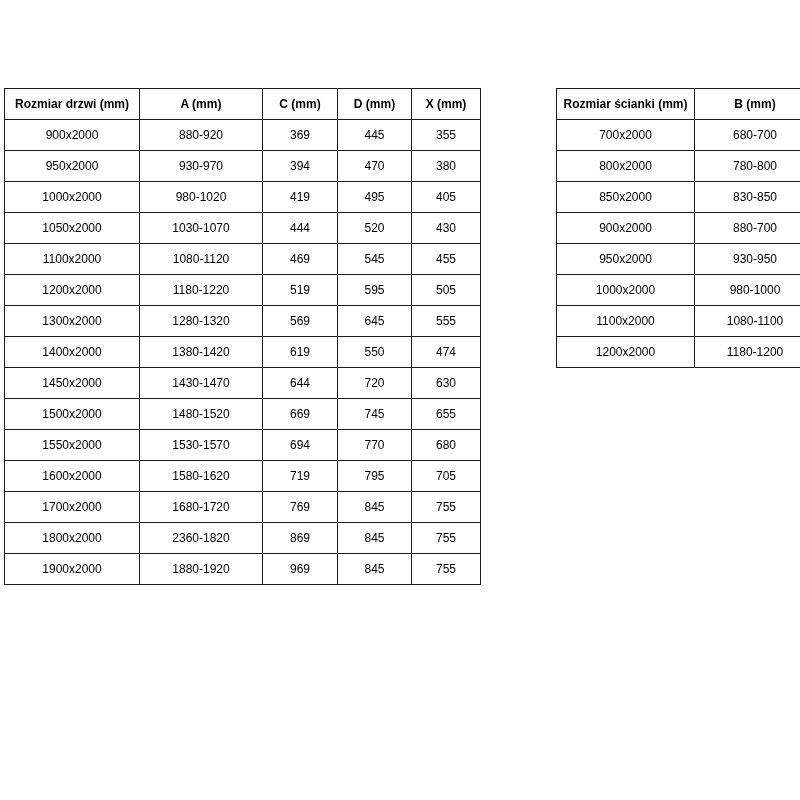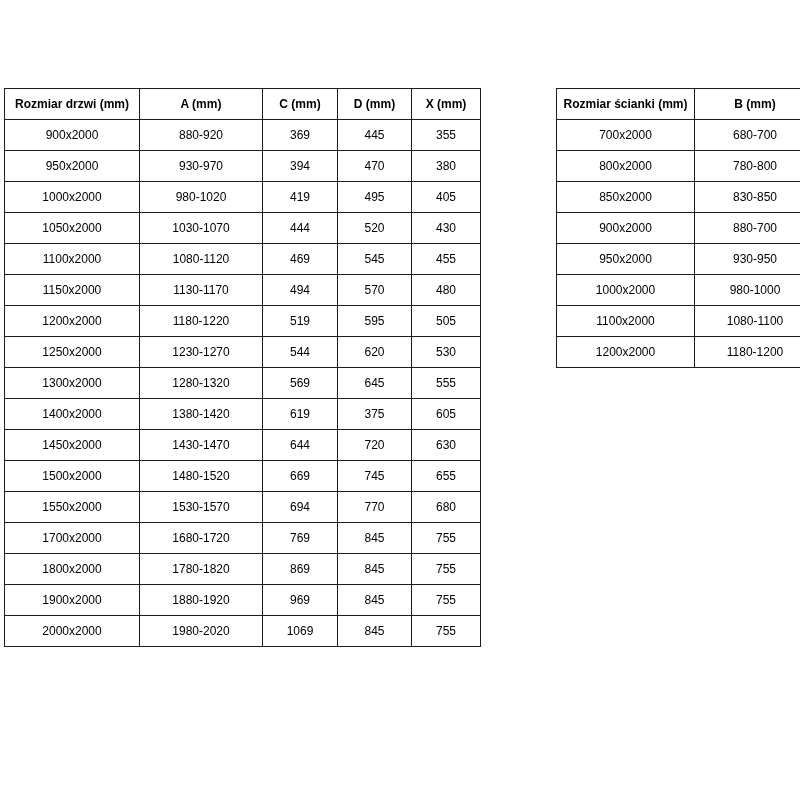--- a/index.html
+++ b/index.html
@@ -105,53 +105,39 @@
           <td>430</td>
         </tr>
         <tr>
           <td>1100x2000</td>
           <td>1080-1120</td>
           <td>469</td>
           <td>545</td>
           <td>455</td>
         </tr>
         <tr>
-          <td>1150x2000</td>
-          <td>1130-1170</td>
-          <td>494</td>
-          <td>570</td>
-          <td>480</td>
-        </tr>
-        <tr>
           <td>1200x2000</td>
           <td>1180-1220</td>
           <td>519</td>
           <td>595</td>
           <td>505</td>
         </tr>
         <tr>
-          <td>1250x2000</td>
-          <td>1230-1270</td>
-          <td>544</td>
-          <td>620</td>
-          <td>530</td>
-        </tr>
-        <tr>
           <td>1300x2000</td>
           <td>1280-1320</td>
           <td>569</td>
           <td>645</td>
           <td>555</td>
         </tr>
         <tr>
           <td>1400x2000</td>
           <td>1380-1420</td>
           <td>619</td>
-          <td>375</td>
-          <td>605</td>
+          <td>550</td>
+          <td>474</td>
         </tr>
         <tr>
           <td>1450x2000</td>
           <td>1430-1470</td>
           <td>644</td>
           <td>720</td>
           <td>630</td>
         </tr>
         <tr>
           <td>1500x2000</td>
@@ -161,44 +147,44 @@
           <td>655</td>
         </tr>
         <tr>
           <td>1550x2000</td>
           <td>1530-1570</td>
           <td>694</td>
           <td>770</td>
           <td>680</td>
         </tr>
         <tr>
+          <td>1600x2000</td>
+          <td>1580-1620</td>
+          <td>719</td>
+          <td>795</td>
+          <td>705</td>
+        </tr>
+        <tr>
           <td>1700x2000</td>
           <td>1680-1720</td>
           <td>769</td>
           <td>845</td>
           <td>755</td>
         </tr>
         <tr>
           <td>1800x2000</td>
-          <td>1780-1820</td>
+          <td>2360-1820</td>
           <td>869</td>
           <td>845</td>
           <td>755</td>
         </tr>
         <tr>
           <td>1900x2000</td>
           <td>1880-1920</td>
           <td>969</td>
-          <td>845</td>
-          <td>755</td>
-        </tr>
-        <tr>
-          <td>2000x2000</td>
-          <td>1980-2020</td>
-          <td>1069</td>
           <td>845</td>
           <td>755</td>
         </tr>
       </tbody>
   </table>
 
   <table class="spec" id="wall-table">
     <colgroup>
       <col class="c0">
         <col class="c1">

